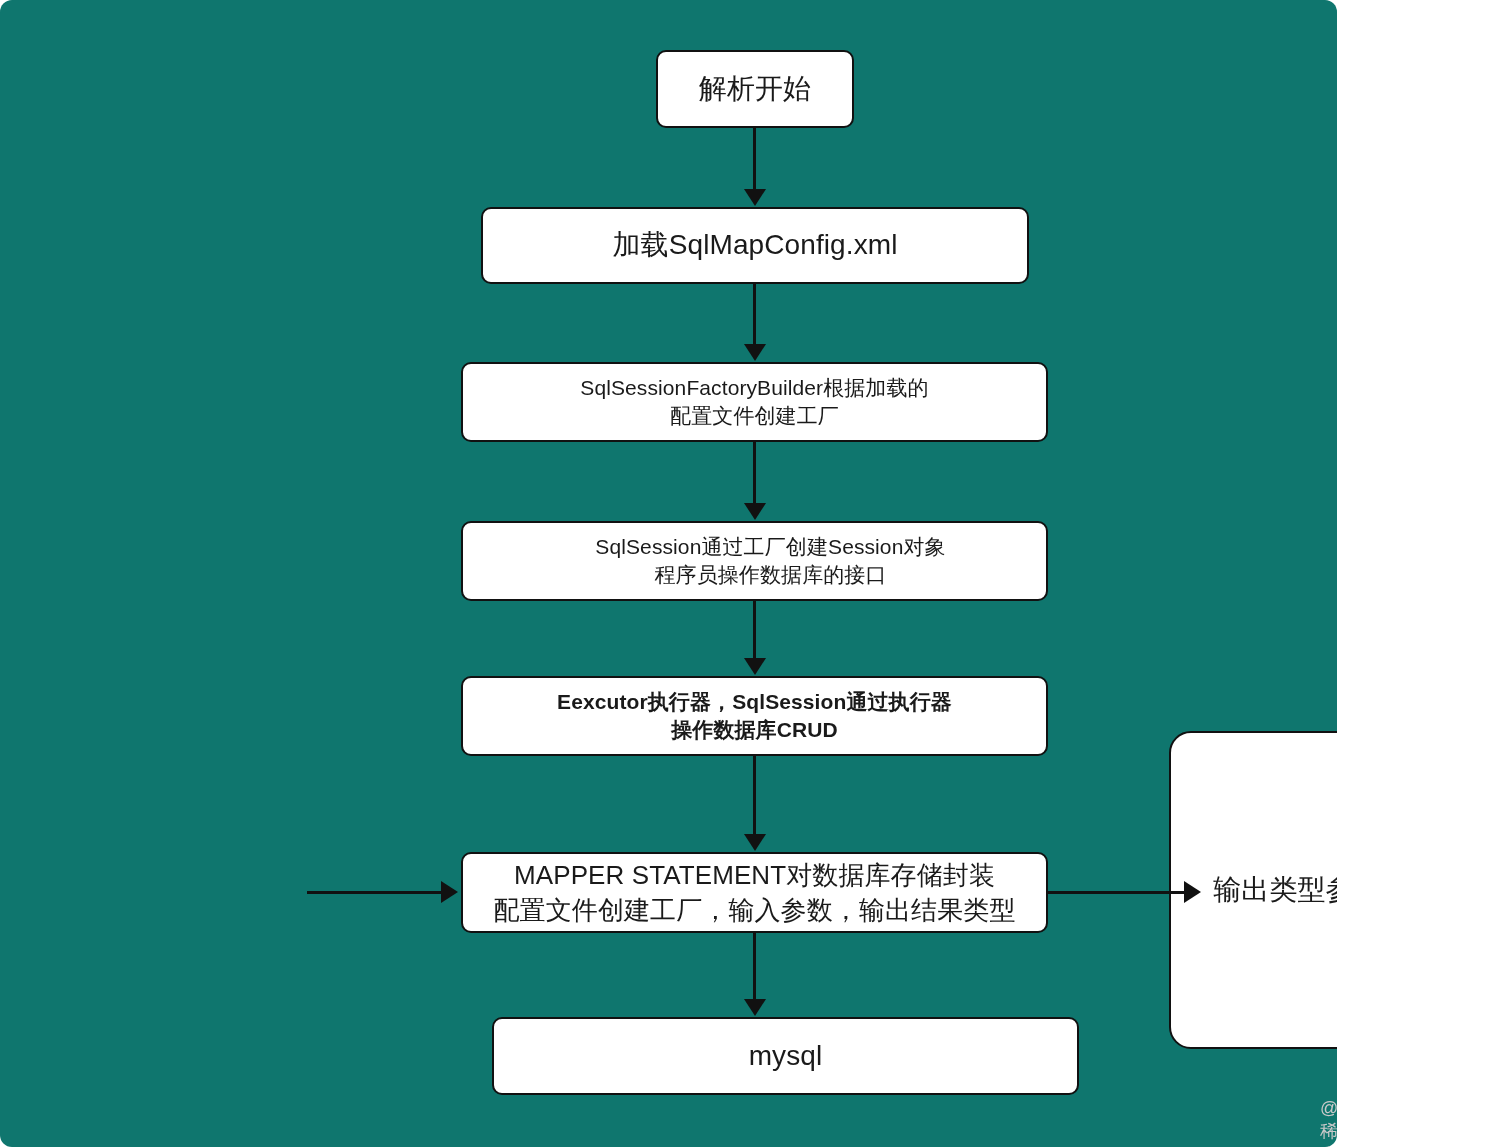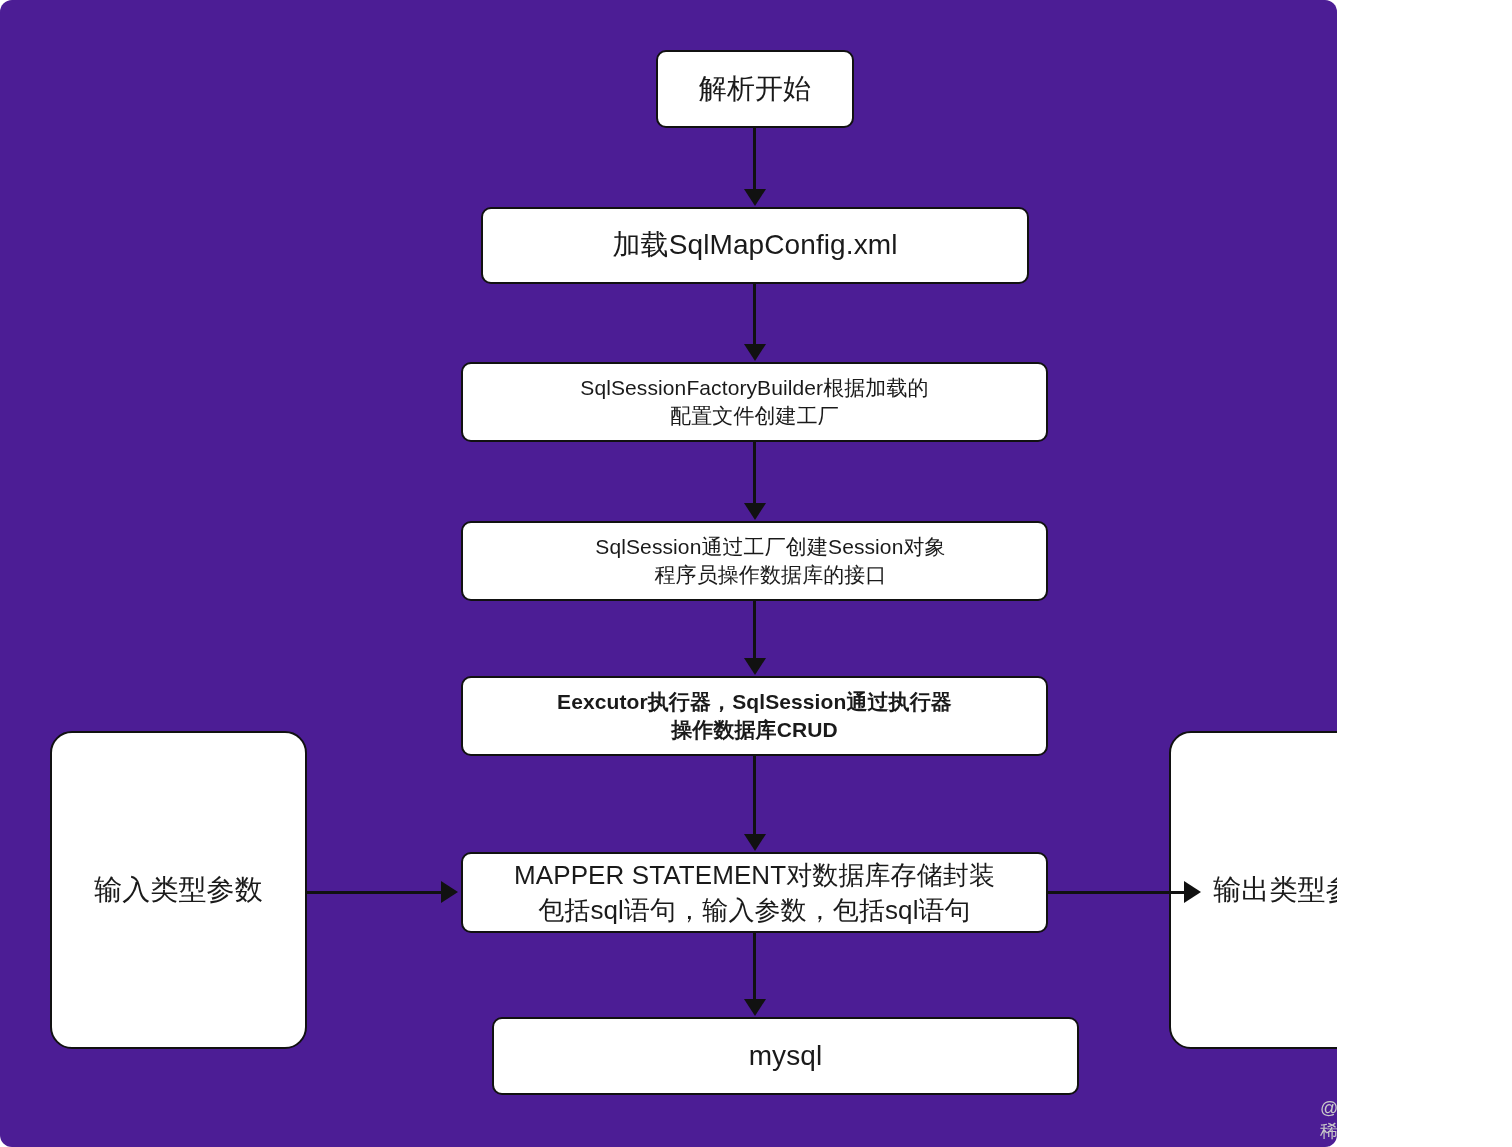--- a/index.html
+++ b/index.html
@@ -8,21 +8,21 @@
     padding: 0;
     background: #ffffff;
   }
   body {
     font-family: "Liberation Sans", "DejaVu Sans", sans-serif;
   }
   #canvas {
     position: relative;
     width: 1337px;
     height: 1147px;
-    background: #4c1d95;
+    background: #0f766e;
     overflow: hidden;
     border-radius: 12px;
   }
   .node {
     position: absolute;
     box-sizing: border-box;
     border: 2.5px solid #111111;
     background: #ffffff;
     display: flex;
     align-items: center;
@@ -103,30 +103,27 @@
 程序员操作数据库的接口</span>
   </div>
 
   <div class="node small-radius f27" style="left:461px; top:676px; width:587px; height:80px;font-weight:bold;">
     <span class="node-label">Eexcutor执行器，SqlSession通过执行器
 操作数据库CRUD</span>
   </div>
 
   <div class="node small-radius f26" style="left:461px; top:852px; width:587px; height:81px;">
     <span class="node-label">MAPPER STATEMENT对数据库存储封装
-包括sql语句，输入参数，包括sql语句</span>
+配置文件创建工厂，输入参数，输出结果类型</span>
   </div>
 
   <div class="node small-radius f28" style="left:461px; top:1017px; width:587px; height:78px;margin-left:31px;">
     <span class="node-label">mysql</span>
   </div>
 
-  <div class="node big-radius f28" style="left:50px; top:731px; width:257px; height:318px;">
-    <span class="node-label">输入类型参数</span>
-  </div>
 
   <div class="node big-radius f28" style="left:1169px; top:731px; width:257px; height:318px;">
     <span class="node-label">输出类型参数</span>
   </div>
 
   <div class="edge v" style="left:753px; top:128px; height:62px;"></div>
   <div class="arrowhead down" style="left:744px; top:189px;"></div>
 
   <div class="edge v" style="left:753px; top:284px; height:61px;"></div>
   <div class="arrowhead down" style="left:744px; top:344px;"></div>

